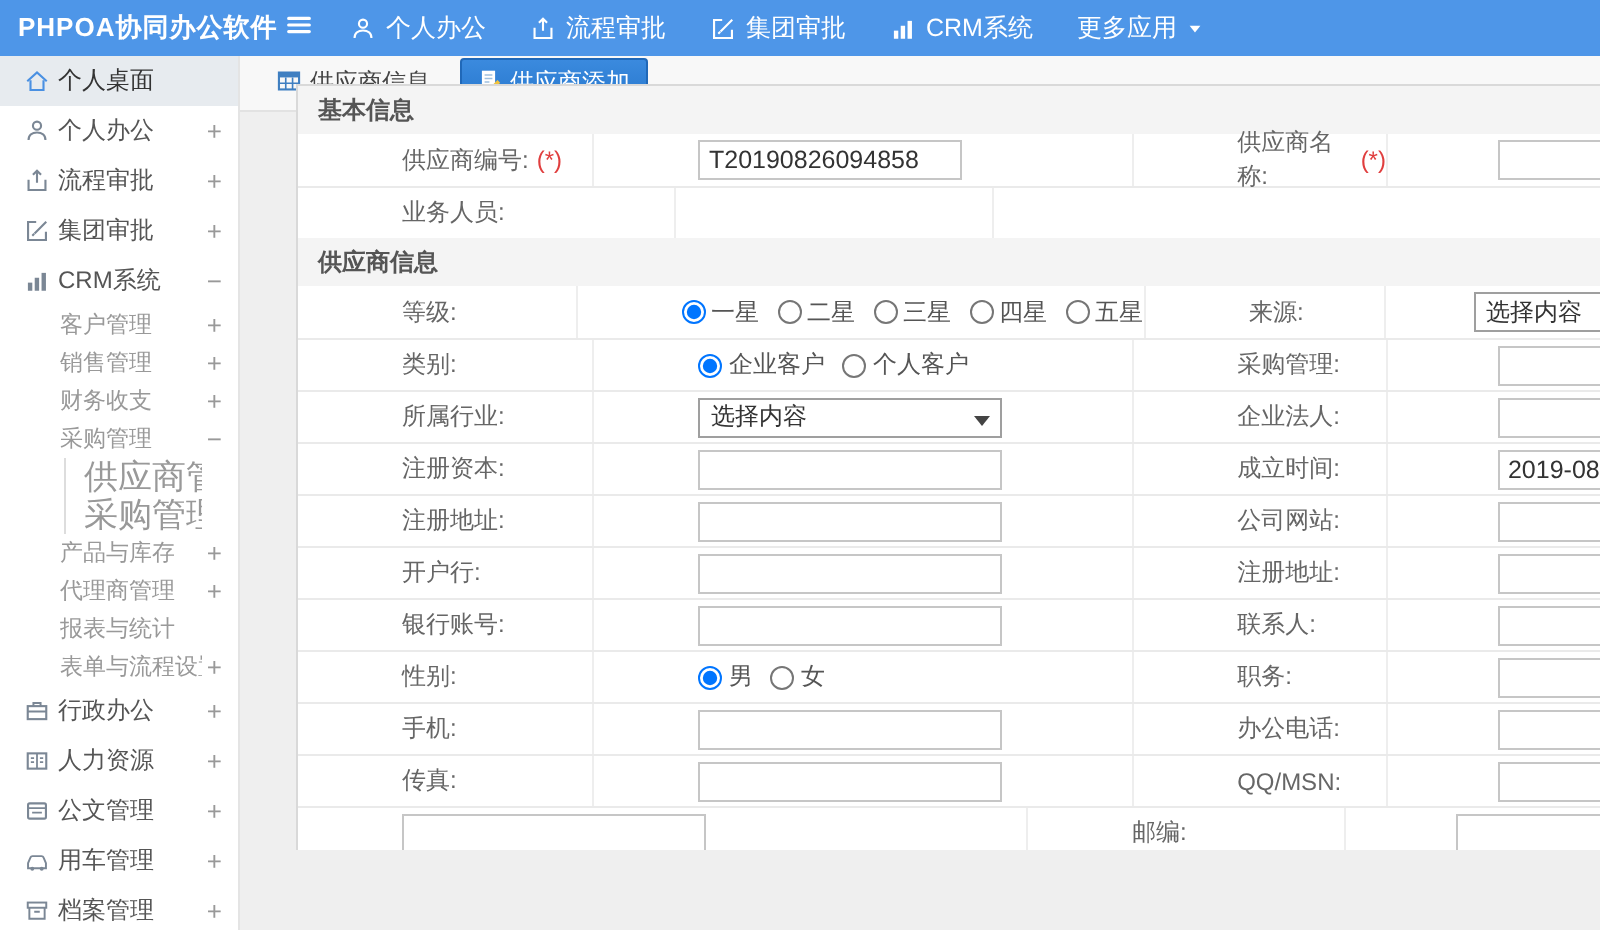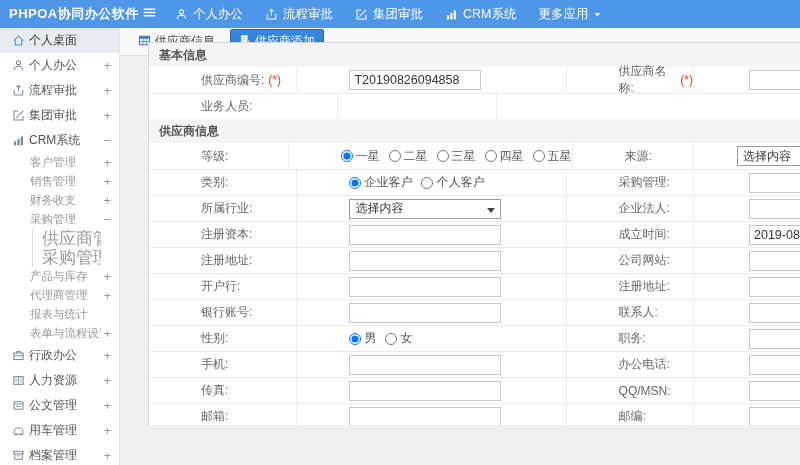--- a/index.html
+++ b/index.html
@@ -489,23 +489,20 @@
           <input type="text" class="tinput ml1" style="">
         </div>
         <div class="c c-lab2">
           <span>QQ/MSN:</span>
         </div>
         <div class="c c-val2">
           <input type="text" class="tinput ml2" style="">
         </div>
       </div>
       <div class="frow">
-        <div class="c c-lab1">
-          <span>邮箱:</span>
-        </div>
         <div class="c c-val1">
           <input type="text" class="tinput ml1" style="">
         </div>
         <div class="c c-lab2">
           <span>邮编:</span>
         </div>
         <div class="c c-val2">
           <input type="text" class="tinput ml2" style="">
         </div>
       </div>

